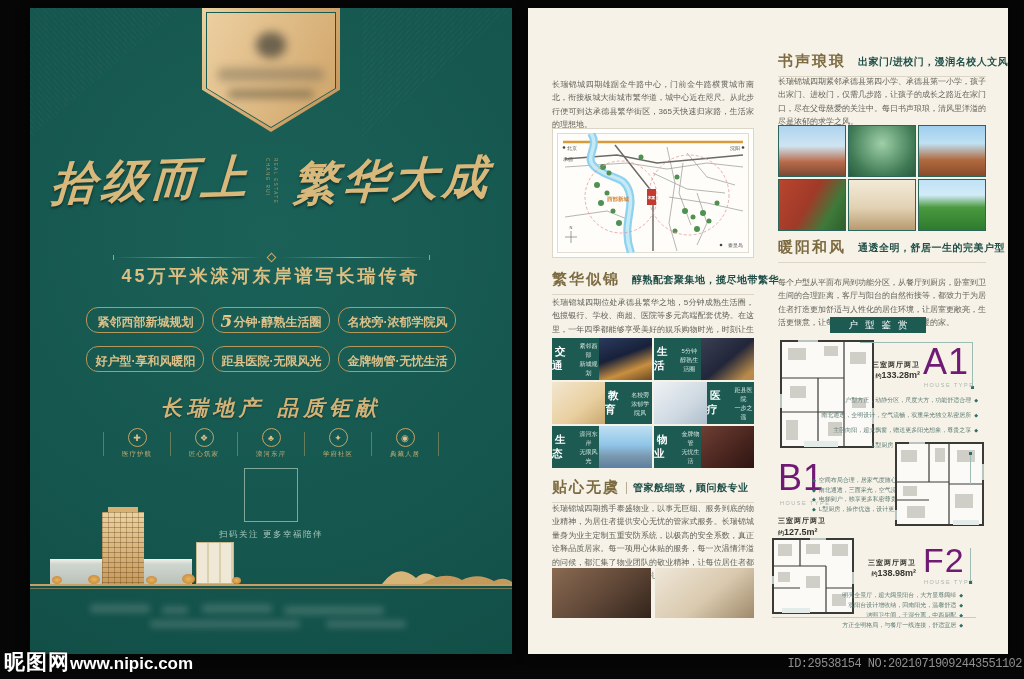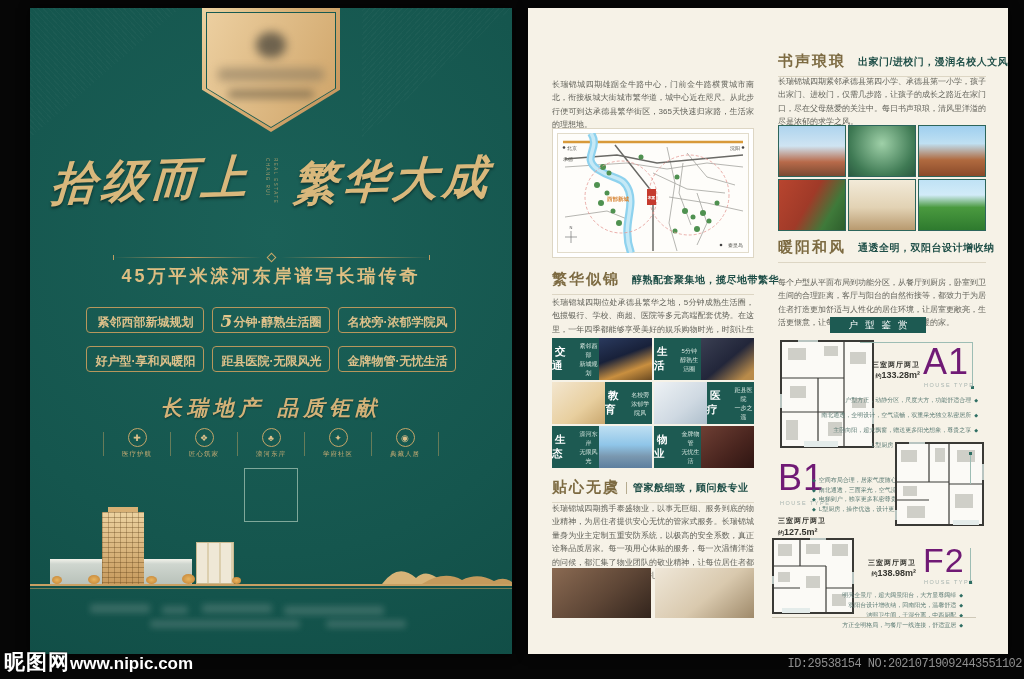--- a/index.html
+++ b/index.html
@@ -39,21 +39,21 @@
   .tdivider .ln{height:1px;width:148px;background:linear-gradient(90deg,rgba(201,160,99,0),#bd9c62,rgba(201,160,99,0));}
   .tdivider .ln.r{background:linear-gradient(270deg,rgba(201,160,99,0),#bd9c62,rgba(201,160,99,0));}
   .tdivider .tick{width:1px;height:5px;background:#bd9c62;}
   .tdivider .dia{width:5px;height:5px;border:1px solid #c9a869;transform:rotate(45deg);margin:0 6px;}
 
   .lsubtitle{position:absolute;left:0;top:256px;width:100%;text-align:center;font-size:18px;
     font-weight:bold;color:#ddbe82;letter-spacing:3px;}
 
   .features{position:absolute;left:56px;top:299px;width:370px;display:grid;
     grid-template-columns:repeat(3,118px);grid-column-gap:8px;grid-row-gap:13px;justify-content:center;}
-  .fbox{border:1px solid #b7975c;border-radius:4px;height:24px;line-height:24px;text-align:center;
+  .fbox{border:1px solid #b7975c;border-radius:12px;height:24px;line-height:24px;text-align:center;
     color:#dcc08a;font-size:12px;font-weight:bold;white-space:nowrap;overflow:hidden;}
   .big5{font-family:"DejaVu Serif",serif;font-style:italic;font-size:17px;color:#e5c78c;position:relative;top:1px;margin-right:1px;}
 
   .slogan{position:absolute;left:0;top:386px;width:100%;text-align:center;
     font-family:"DejaVu Serif",serif;font-style:italic;font-weight:bold;font-size:21px;
     color:#d3b278;letter-spacing:5px;text-shadow:0 1px 2px rgba(0,0,0,.4);}
 
   .values{position:absolute;left:0;top:420px;width:100%;display:flex;justify-content:center;align-items:center;}
   .vitem{width:66px;text-align:center;}
   .vcircle{width:17px;height:17px;border:1px solid #c2a569;border-radius:50%;margin:0 auto;
@@ -254,20 +254,21 @@
       <div class="vitem">
         <div class="vcircle">
             <span>◉</span>
           </div>
         <div class="vlabel">典藏人居</div>
       </div>
       <div class="vsep"></div>
     </div>
 
     <div class="qr"></div>
+    <div class="qr-caption">扫码关注 更多幸福陪伴</div>
 
     <div class="bgroup">
       <div class="wing wl"></div>
       <div class="tower"></div>
       <div class="wing wr"></div>
       <div class="screenp"></div>
       <div class="tree" style="left:2px;width:10px;height:8px;"></div>
       <div class="tree" style="left:38px;width:12px;height:9px;"></div>
       <div class="tree" style="left:96px;width:11px;height:8px;"></div>
       <div class="tree" style="left:132px;width:13px;height:10px;"></div>
@@ -432,21 +433,21 @@
         <div class="ph-book"></div>
         <div class="ph-school"></div>
         <div class="ph-track"></div>
         <div class="ph-class"></div>
         <div class="ph-field"></div>
       </div>
 
       <div class="sec-head" style="top:230px;">
         <span class="sec-title">暖阳和风</span>
         <span class="sec-sep"></span>
-        <span class="sec-sub">通透全明，双阳台设计增收纳</span>
+        <span class="sec-sub">通透全明，舒居一生的完美户型</span>
       </div>
       <p class="sec-body" style="top:254px;margin-top:14px;">每个户型从平面布局到功能分区，从餐厅到厨房，卧室到卫生间的合理距离，客厅与阳台的自然衔接等，都致力于为居住者打造更加舒适与人性化的居住环境，让居室更敞亮，生活更惬意，让每一套房子，都为了一个温暖的家。</p>
 
       <div class="banner">户型鉴赏</div>
 
       <svg class="plan" style="left:0;top:330px;" width="98" height="112" viewBox="0 0 98 112">
         <rect x="3" y="3" width="92" height="106" fill="#fbfaf6" stroke="#3a3a36" stroke-width="2"></rect>
         <path d="M3,40 H66 M66,3 V40 M40,40 V74 M3,74 H66 M66,40 V109 M40,74 V109" stroke="#3a3a36" stroke-width="1.2" fill="none"></path>
         <g fill="#cfcfc8">
           <rect x="10" y="10" width="18" height="12"></rect>

